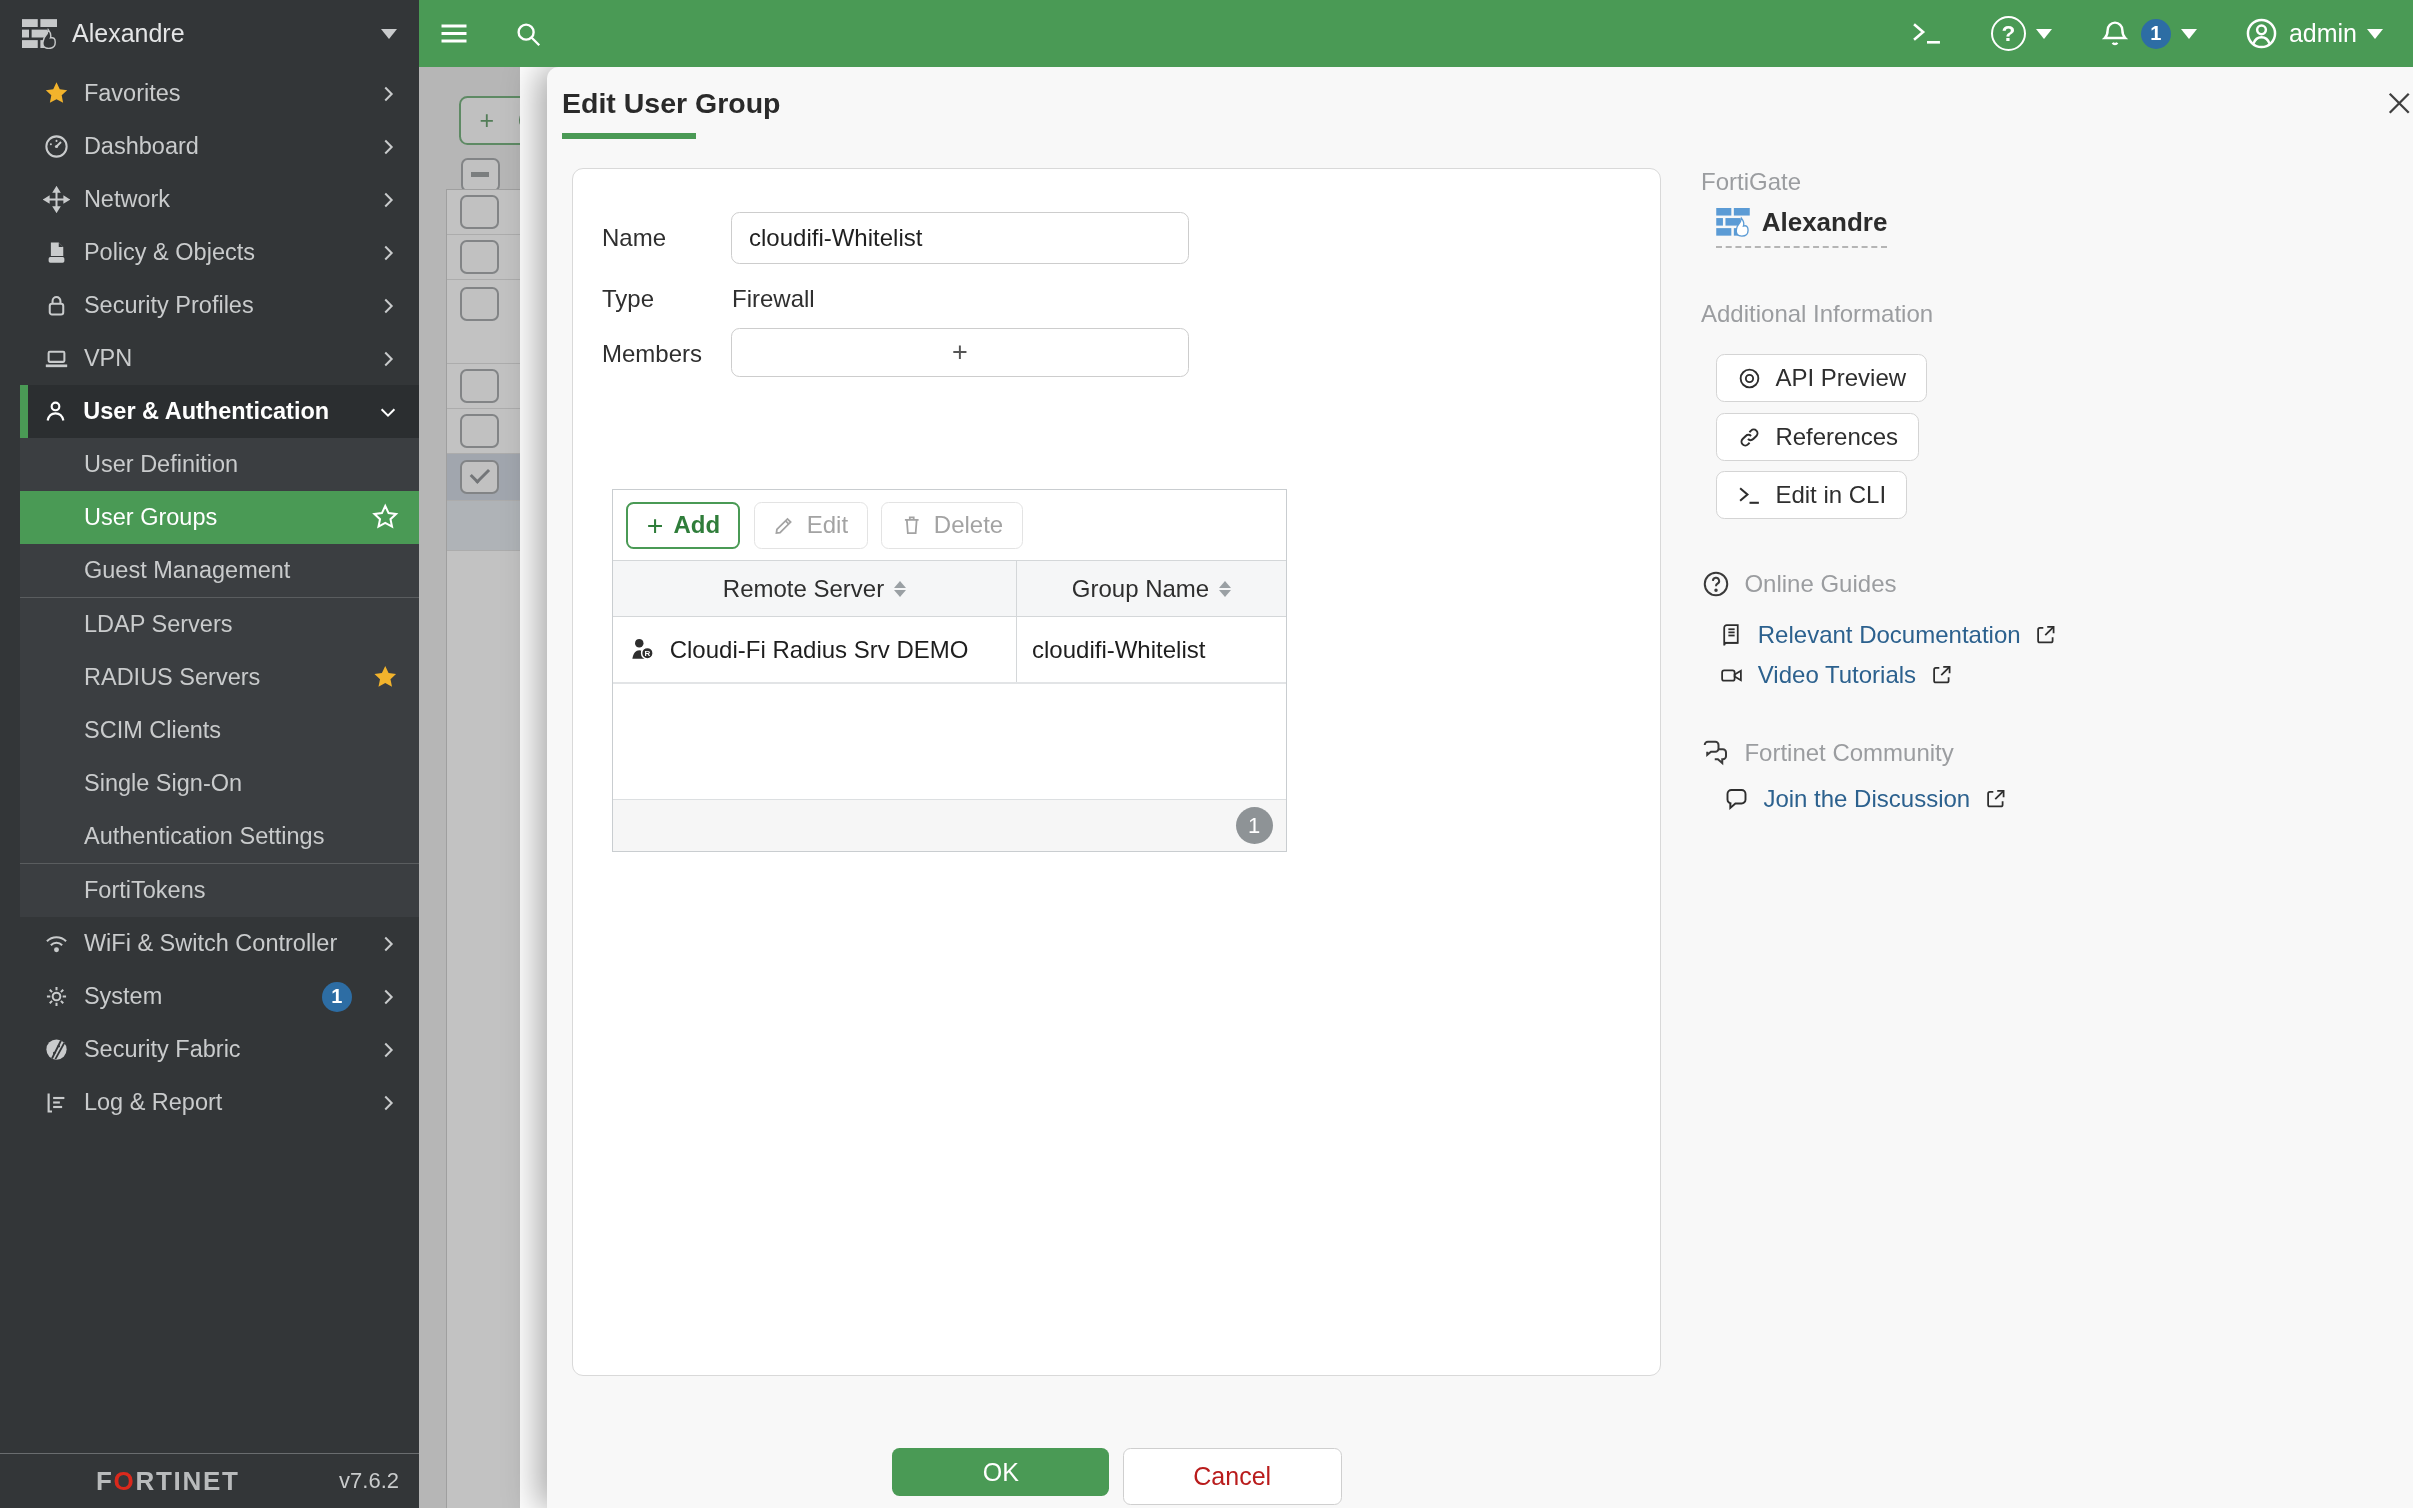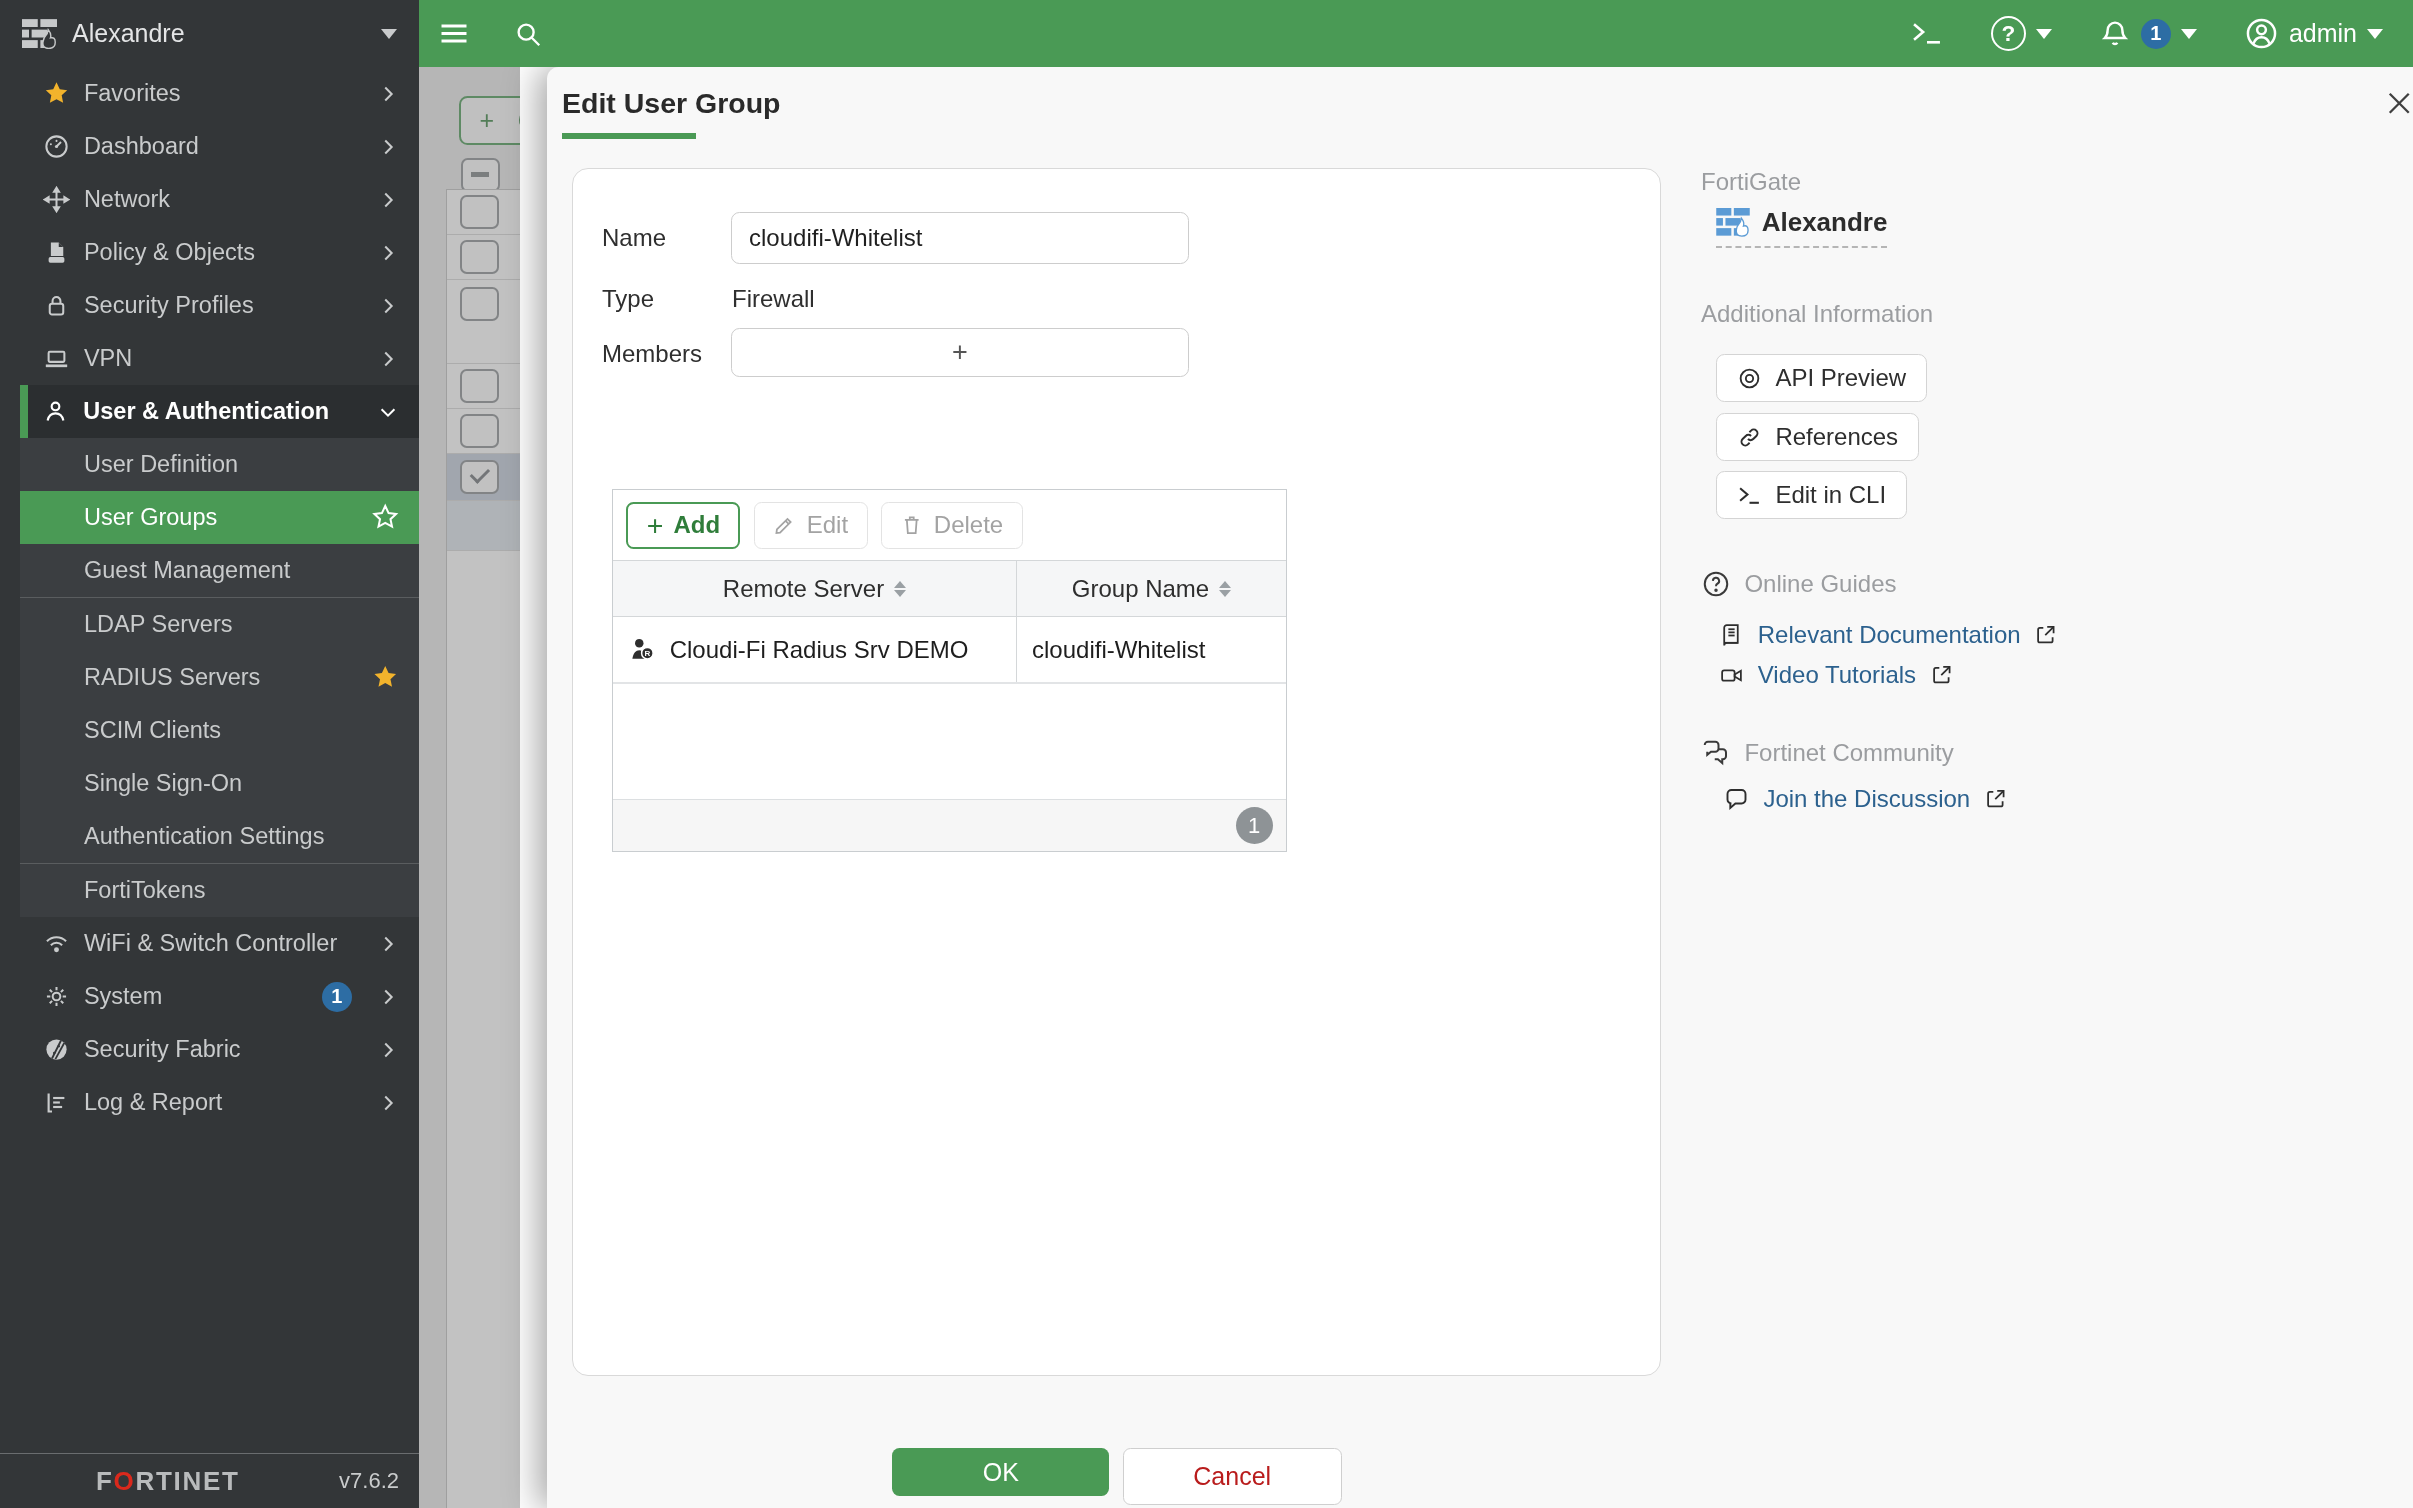--- a/index.html
+++ b/index.html
@@ -45,21 +45,21 @@
   .cb.chk::after { content:""; position:absolute; left:8.4px; top:5.9px; width:15px; height:8.4px; border-left:3.4px solid #6f7478; border-bottom:3.4px solid #6f7478; transform:rotate(-45deg); }
   .hdr-cb { position:absolute; left:42px; top:91px; }
   .strip-overlay { position:absolute; inset:0; background:rgba(120,120,120,0.45); }
 
   
   .modal { position:absolute; left:547px; top:67px; width:1894px; height:1441px; background:#f8f8f8; border-top-left-radius:11.7px; box-shadow:-8.4px 0 34px rgba(0,0,0,.35); z-index:20;padding-left:26px; }
   .modal-title { position:absolute; left:15px; top:20px; font-size:28.5px; font-weight:bold; color:#2a2a2a; }
   .title-underline { position:absolute; left:15px; top:66px; width:134px; height:5.9px; background:#4a9a55; }
   .modal-close { position:absolute; right:22px; top:17px; width:39px; height:39px; display:flex; align-items:center; justify-content:center; cursor:pointer; }
 
-  .card { position:absolute; left:25px; top:101px; width:1089px; height:1208px; background:#fff; border:1.7px solid #d9d9d9; border-radius:16px; }
+  .card { position:absolute; left:25px; top:101px; width:1089px; height:1208px; background:#fff; border:1.7px solid #d9d9d9; border-radius:11px; }
   .frm-label { position:absolute; left:29px; font-size:24px; color:#2f2f2f; }
   .frm-input { position:absolute; left:158px; width:458px; height:52px; border:1.7px solid #cdcdcd; border-radius:8.4px; background:#fff; font-size:24px; color:#1f1f1f; padding:0 17px; font-family:"Liberation Sans",sans-serif; }
   .frm-static { position:absolute; left:159px; font-size:24px; color:#2f2f2f; }
   .members-box { position:absolute; left:158px; top:159px; width:458px; height:49px; border:1.7px solid #cdcdcd; border-radius:8.4px; display:flex; align-items:center; justify-content:center; color:#555; font-size:27px; cursor:pointer; background:#fff; }
 
   .rg-band { position:absolute; left:0; top:263px; width:100%; height:47px; background:#f4f4f5; border-top:1.7px solid #ececec; border-bottom:1.7px solid #ececec; display:flex; align-items:center; padding-left:29px; font-size:24px; color:#343434; }
 
   .rg-table { position:absolute; left:39px; top:320px; width:675px; height:363px; border:1.7px solid #c9cdd0; background:#fff; }
   .rg-toolbar { display:flex; gap:13.4px; padding:11.7px 13.4px; }
   .btn { height:47px; border-radius:7.5px; display:flex; align-items:center; gap:10px; padding:0 18.4px; font-size:24px; background:#fff; cursor:pointer; border:1.7px solid #e3e3e3; color:#a3a3a3; }

